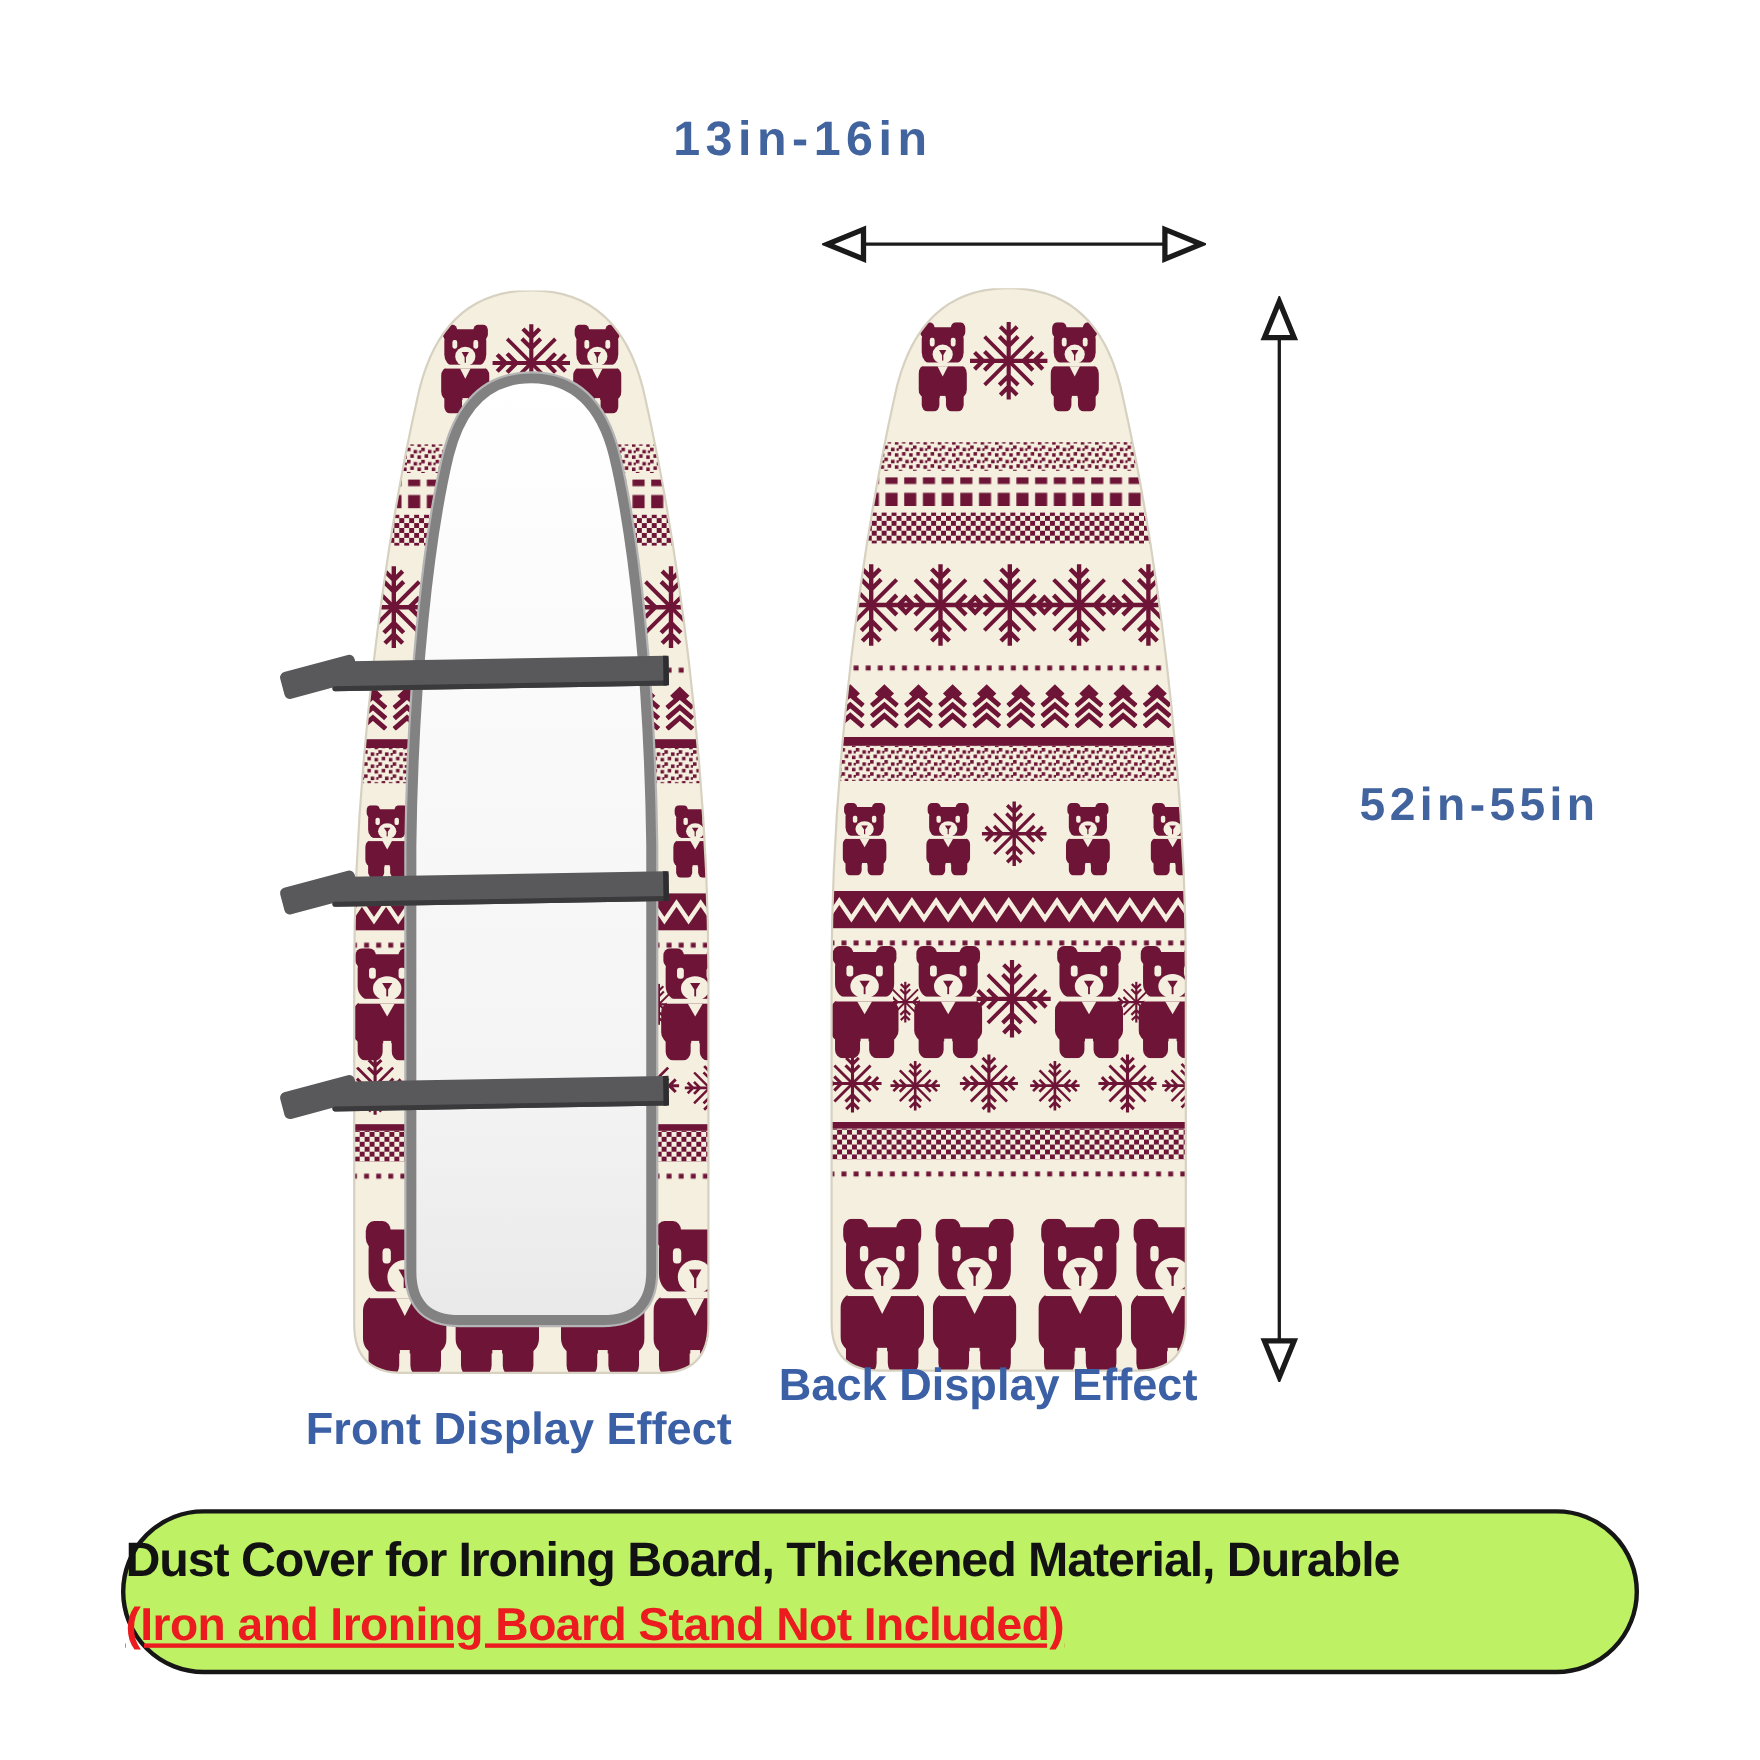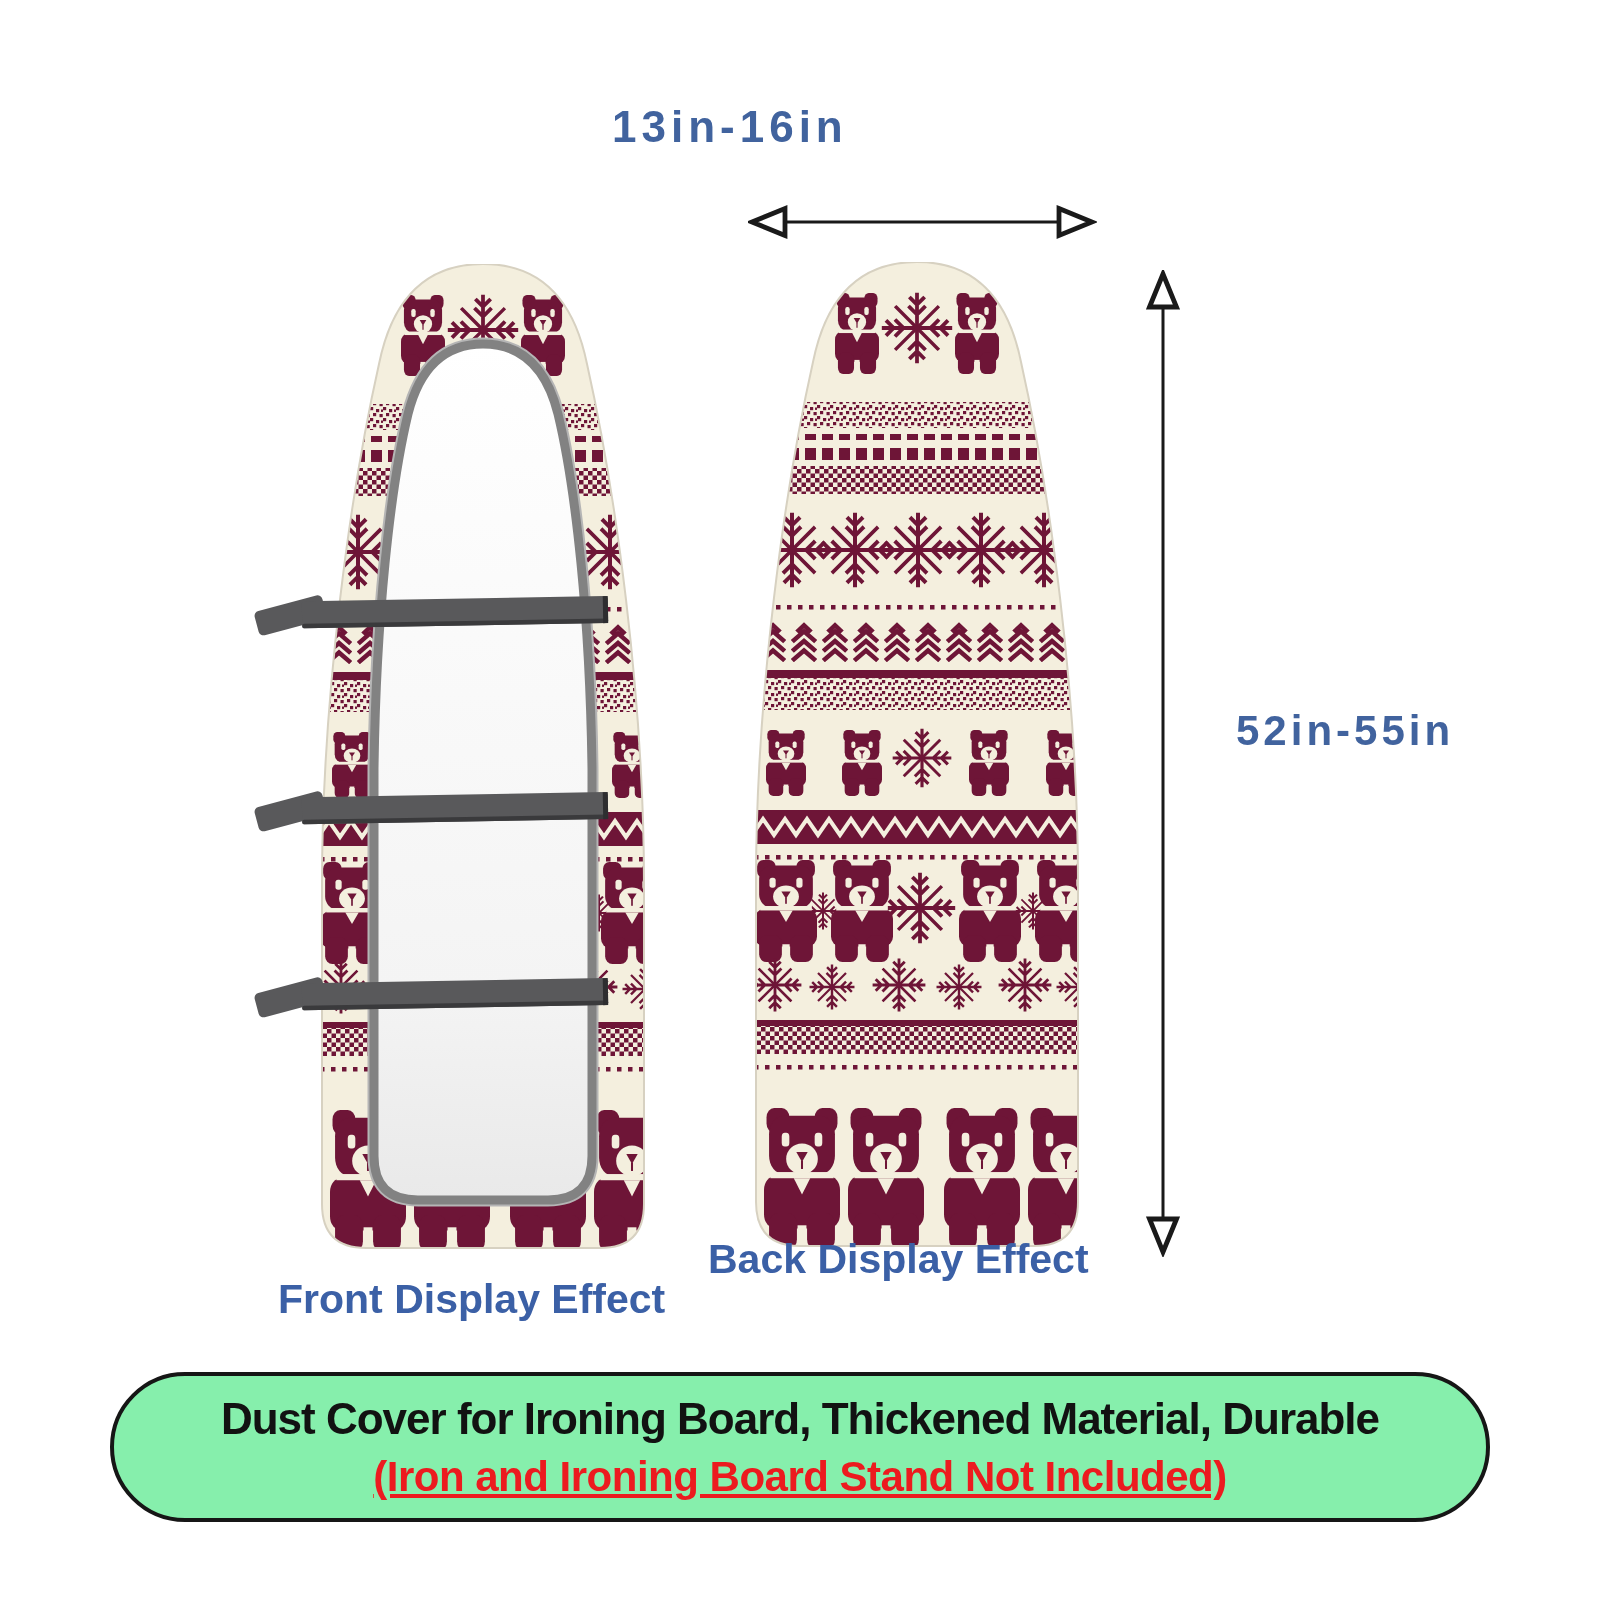--- a/index.html
+++ b/index.html
@@ -3,21 +3,21 @@
 <meta charset="utf-8">
 <style>
   html,body{margin:0;padding:0;background:#ffffff;}
   .canvas{position:relative;width:1600px;height:1600px;background:#ffffff;overflow:hidden;
           font-family:"Liberation Sans", sans-serif;}
   .abs{position:absolute;}
   .dim{color:var(--dimension-text,#41639e);font-weight:bold;text-align:left;}
   .dim .ln{font-size:44px;line-height:50px;letter-spacing:5px;white-space:nowrap;}
   .view-label{color:var(--label-text,#3b60a6);font-weight:bold;font-size:41px;text-align:left;white-space:nowrap;}
   .caption-box{left:110px;top:1372px;width:1380px;height:150px;border:4px solid #161616;border-radius:76px;
-               display:flex;flex-direction:column;align-items:center;justify-content:center;gap:9px;background:#86efac;box-sizing:border-box;}
+               display:flex;flex-direction:column;align-items:flex-start;justify-content:center;gap:9px;background:#bef264;box-sizing:border-box;}
   .cap1{color:var(--caption-text,#121212);font-weight:bold;font-size:44px;letter-spacing:-1px;white-space:nowrap;}
   .cap2{color:var(--caption-highlight,#ec1b1f);font-weight:bold;font-size:42px;letter-spacing:-0.5px;white-space:nowrap;text-decoration:underline;}
   svg{display:block;}
   .m{fill:var(--pattern-maroon,#6e1537);}
   .ms{stroke:var(--pattern-maroon,#6e1537);fill:none;stroke-linecap:square;}
   .c{fill:var(--fabric-cream,#f4efde);}
   .cs{stroke:var(--fabric-cream,#f4efde);fill:none;}
   .boardbg{fill:var(--fabric-cream,#f4efde);}
   .edge{fill:none;stroke:var(--board-edge,#d7d1c1);stroke-width:2;}
   .opening{fill:url(#openGrad);stroke:var(--piping-gray,#828282);stroke-width:9;stroke-linejoin:round;}

